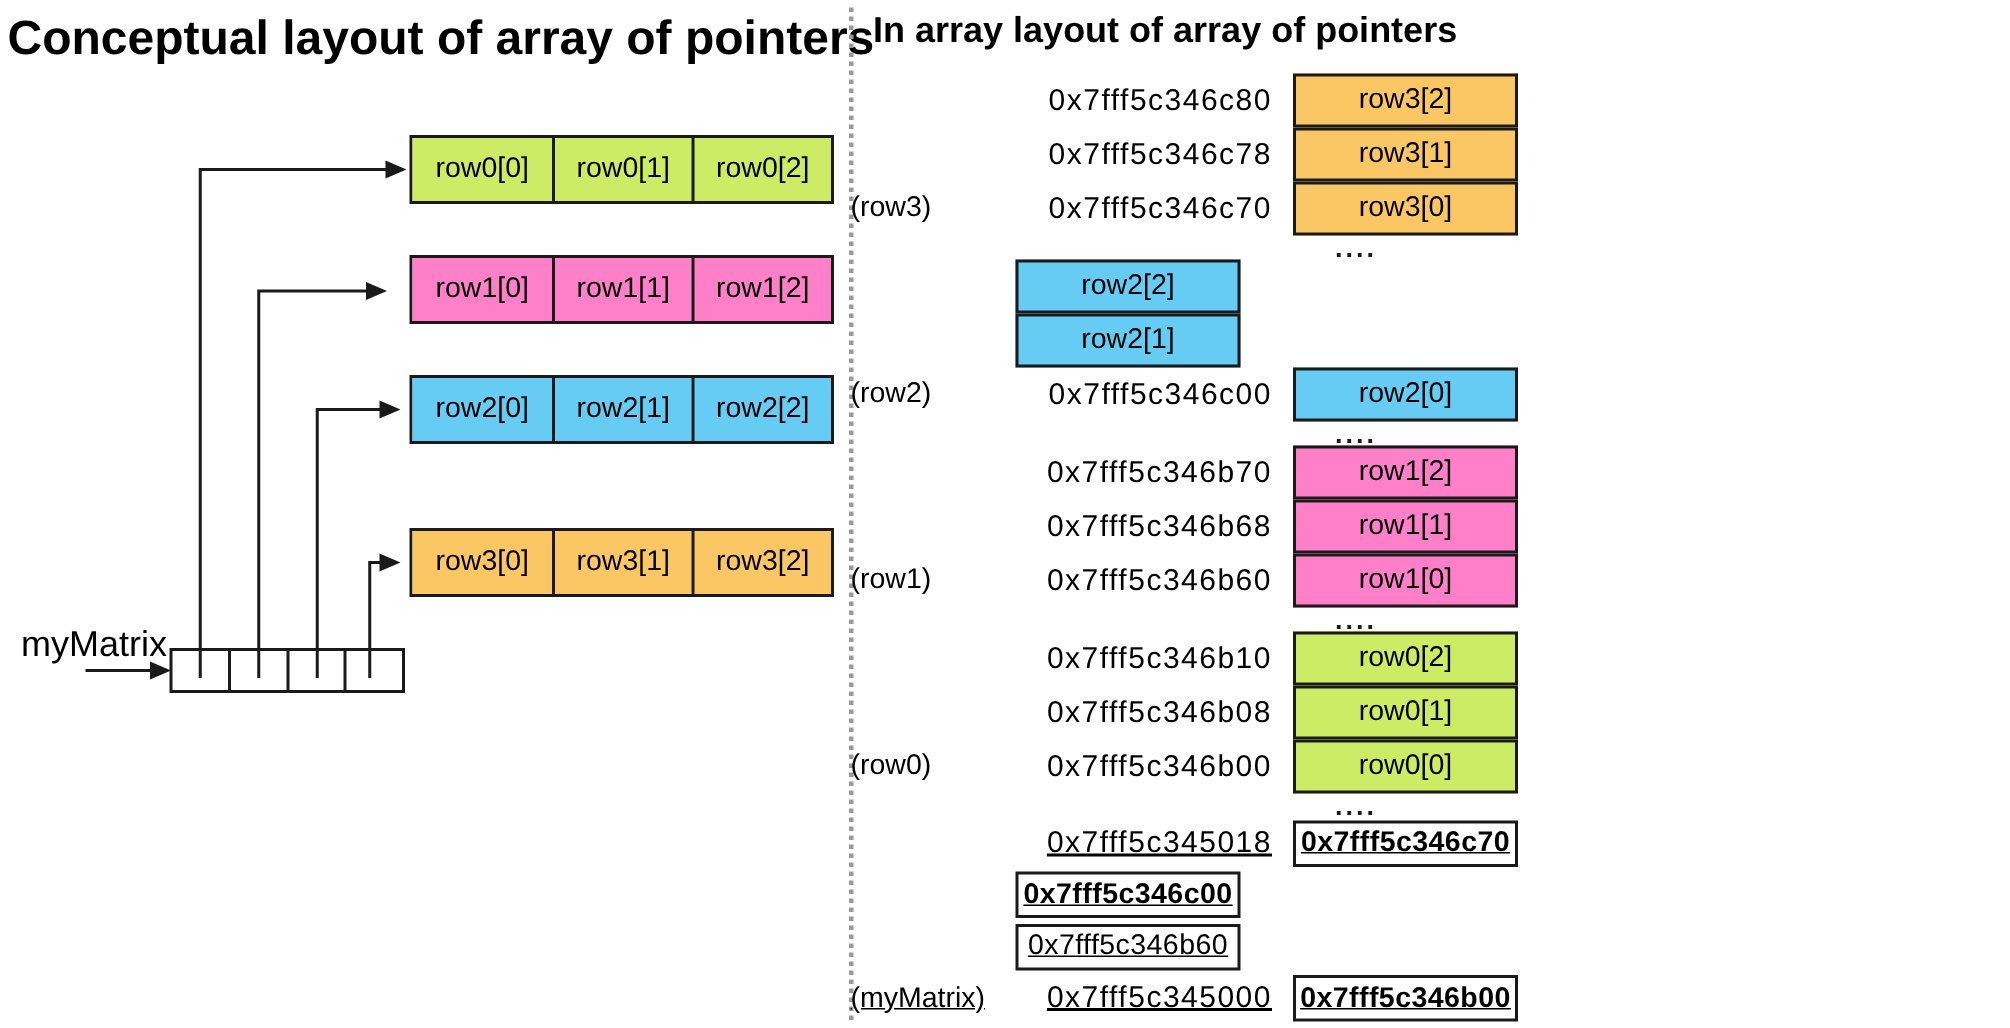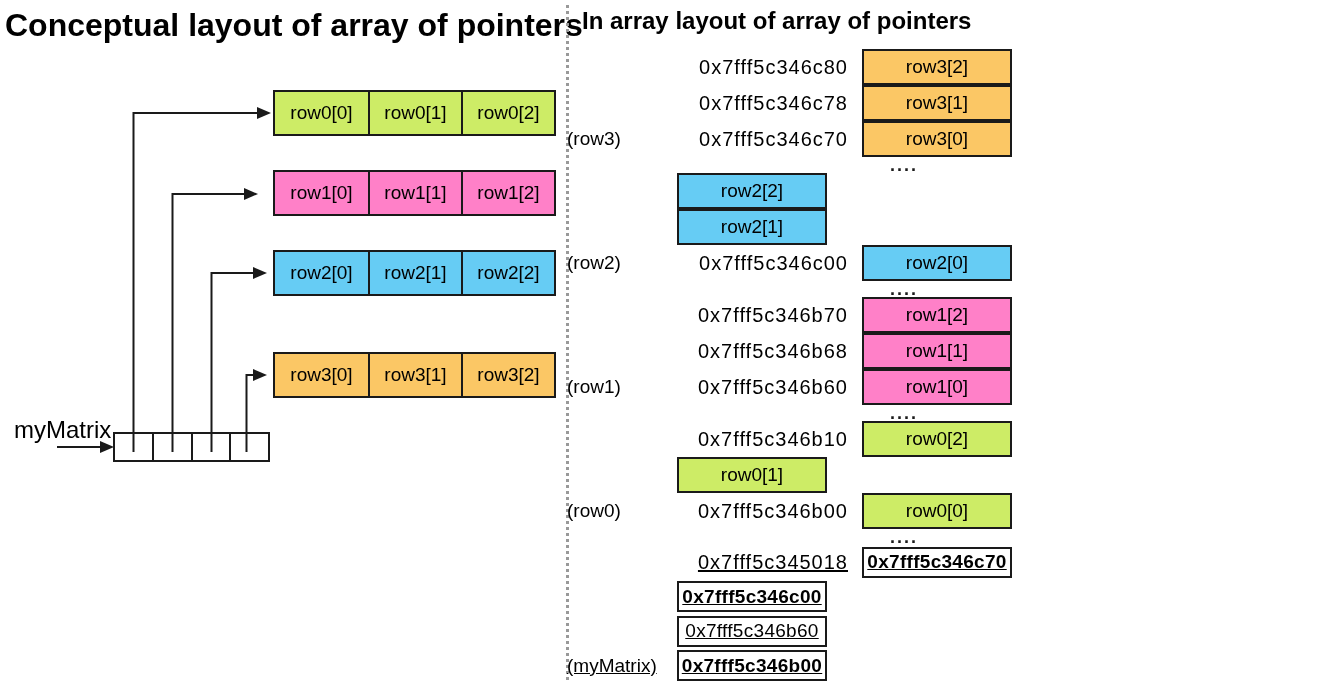--- a/index.html
+++ b/index.html
@@ -170,20 +170,21 @@
           <div class="dots">....</div>
         </div>
         <div class="mrow">
           <div class="mlabel"></div>
           <div class="maddr">0x7fff5c346b10</div>
           <div class="mgap"></div>
           <div class="gcell" style="background: rgb(205, 236, 102);">row0[2]</div>
         </div>
         <div class="mrow">
           <div class="mlabel"></div>
+          <div class="maddr">0x7fff5c346b08</div>
           <div class="mgap"></div>
           <div class="gcell" style="background: rgb(205, 236, 102);">row0[1]</div>
         </div>
         <div class="mrow">
           <div class="mlabel">(row0)</div>
           <div class="maddr">0x7fff5c346b00</div>
           <div class="mgap"></div>
           <div class="gcell" style="background: rgb(205, 236, 102);">row0[0]</div>
         </div>
         <div class="dotsrow">
@@ -200,19 +201,20 @@
           <div class="mgap"></div>
           <div class="wcell boldv">0x7fff5c346c00</div>
         </div>
         <div class="mrow sep">
           <div class="mlabel"></div>
           <div class="mgap"></div>
           <div class="wcell">0x7fff5c346b60</div>
         </div>
         <div class="mrow sep">
           <div class="mlabel">(myMatrix)</div>
+          <div class="maddr">0x7fff5c345000</div>
           <div class="mgap"></div>
           <div class="wcell boldv">0x7fff5c346b00</div>
         </div>
       </div>
   </div>
 
 </div>
 
 </body></html>

